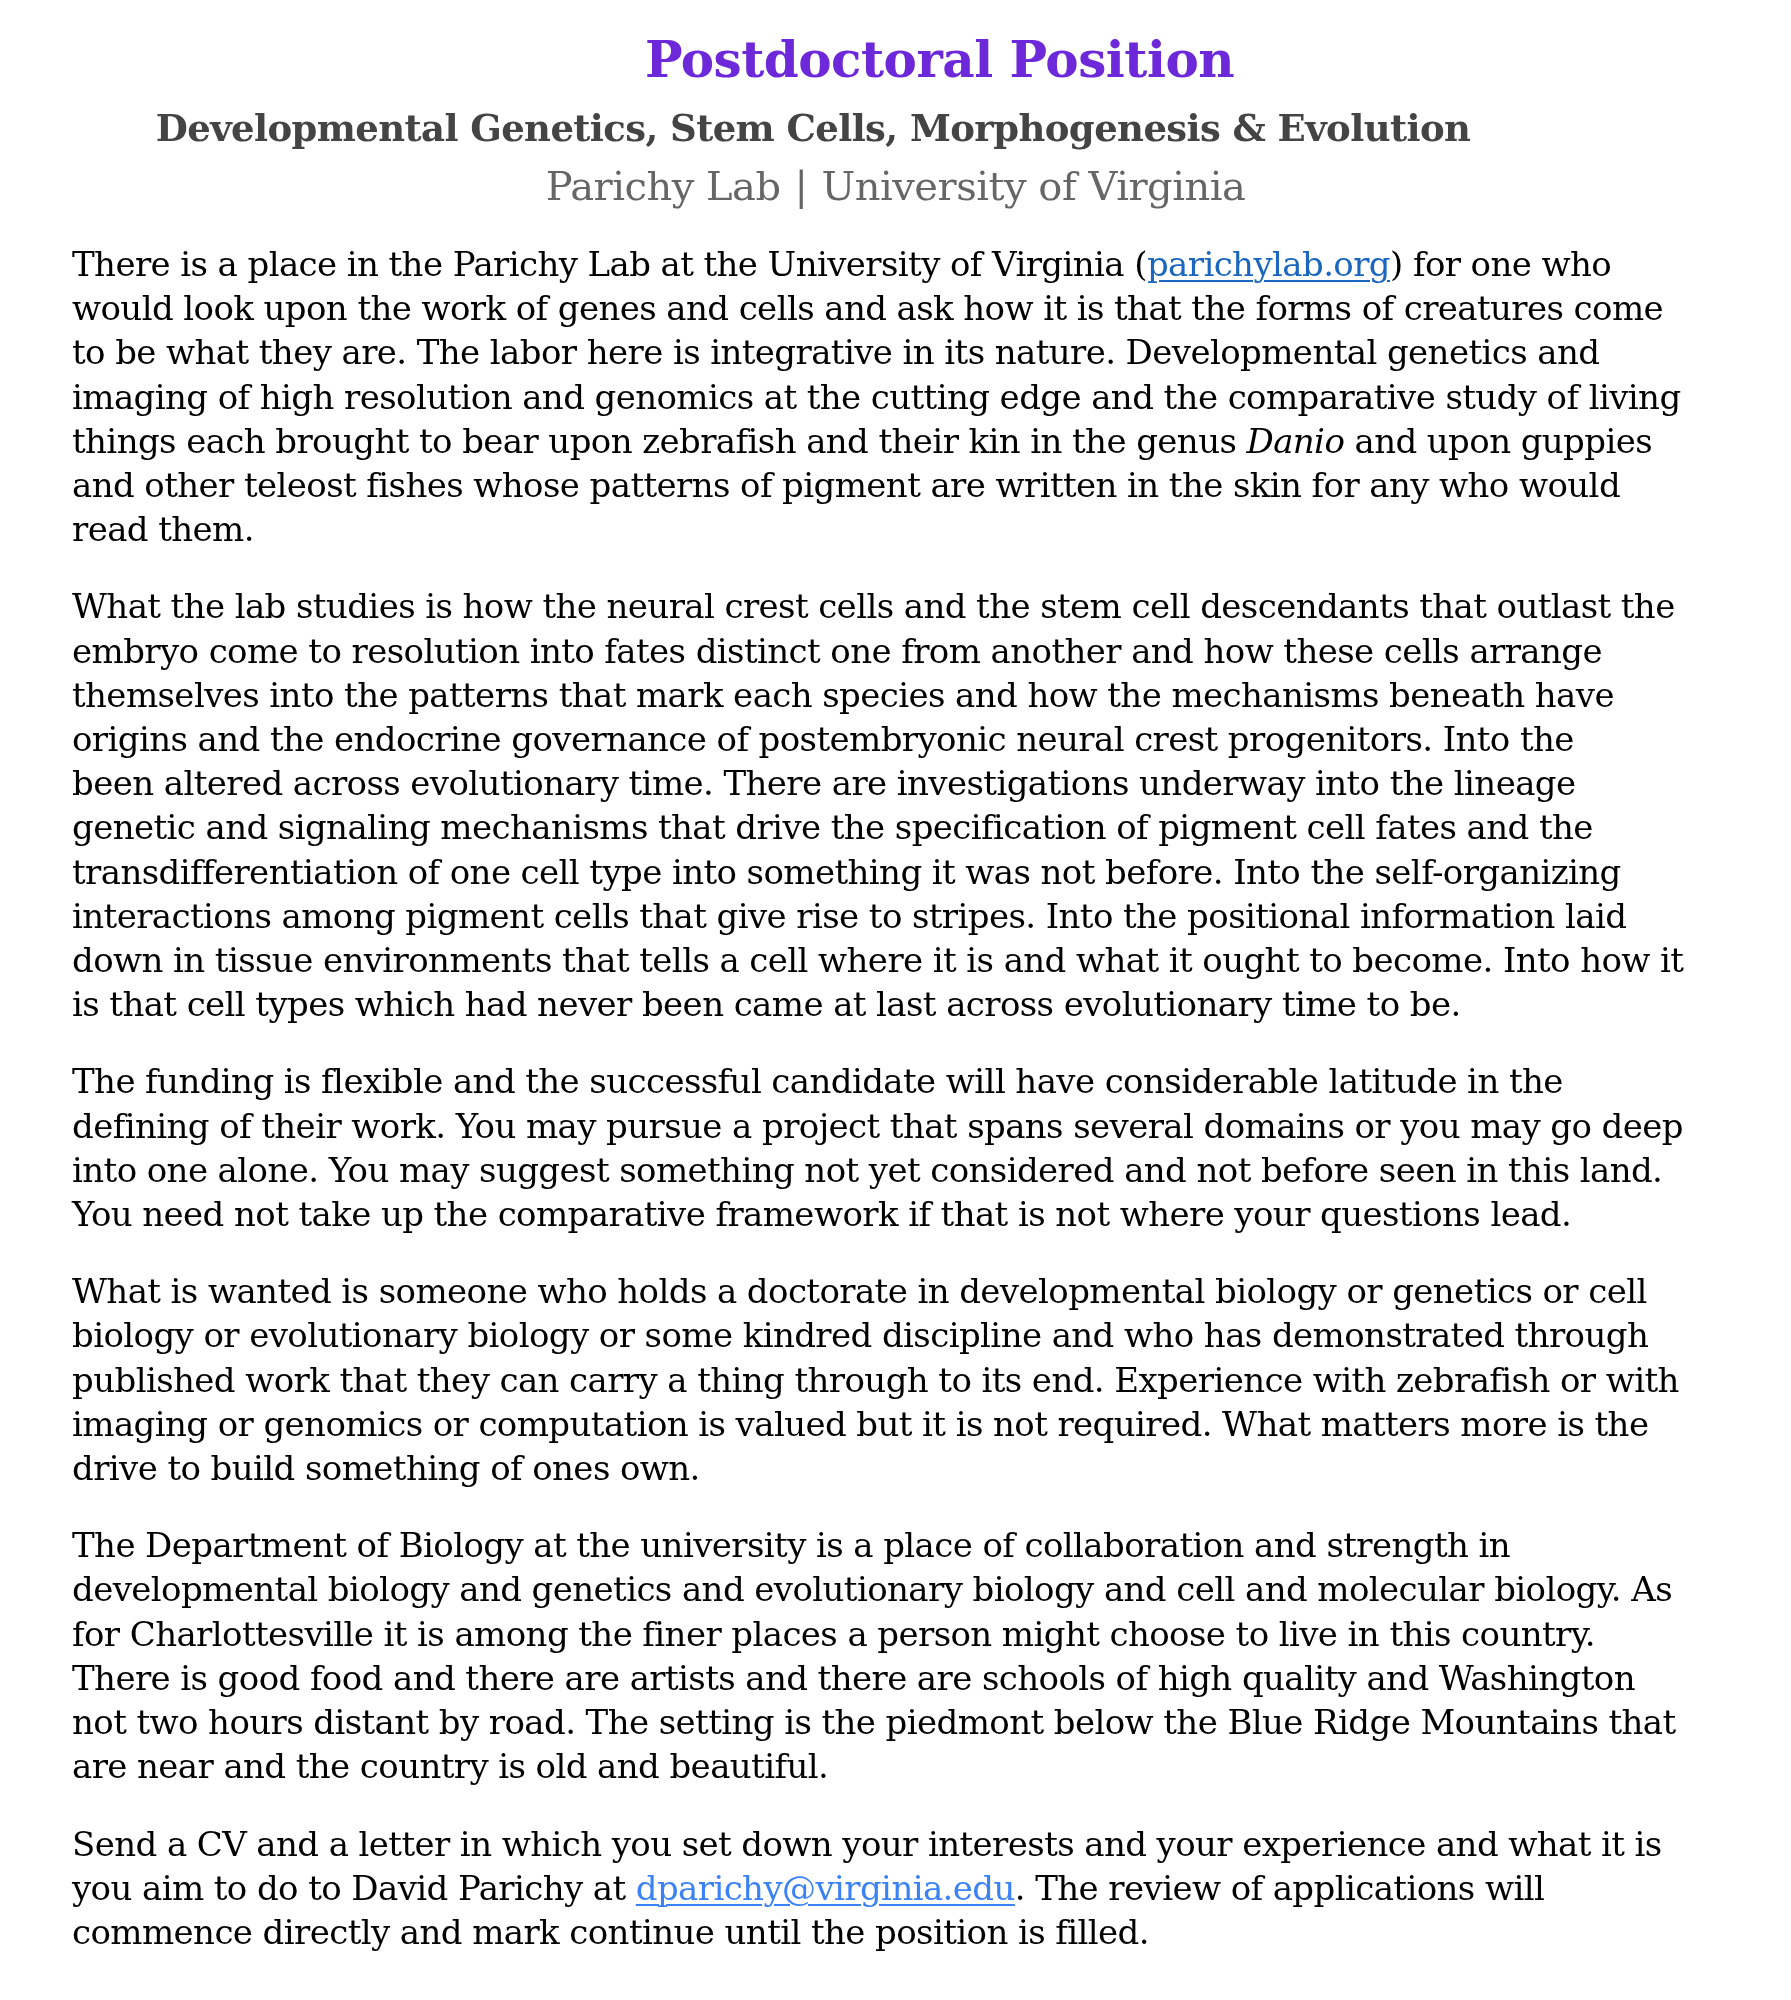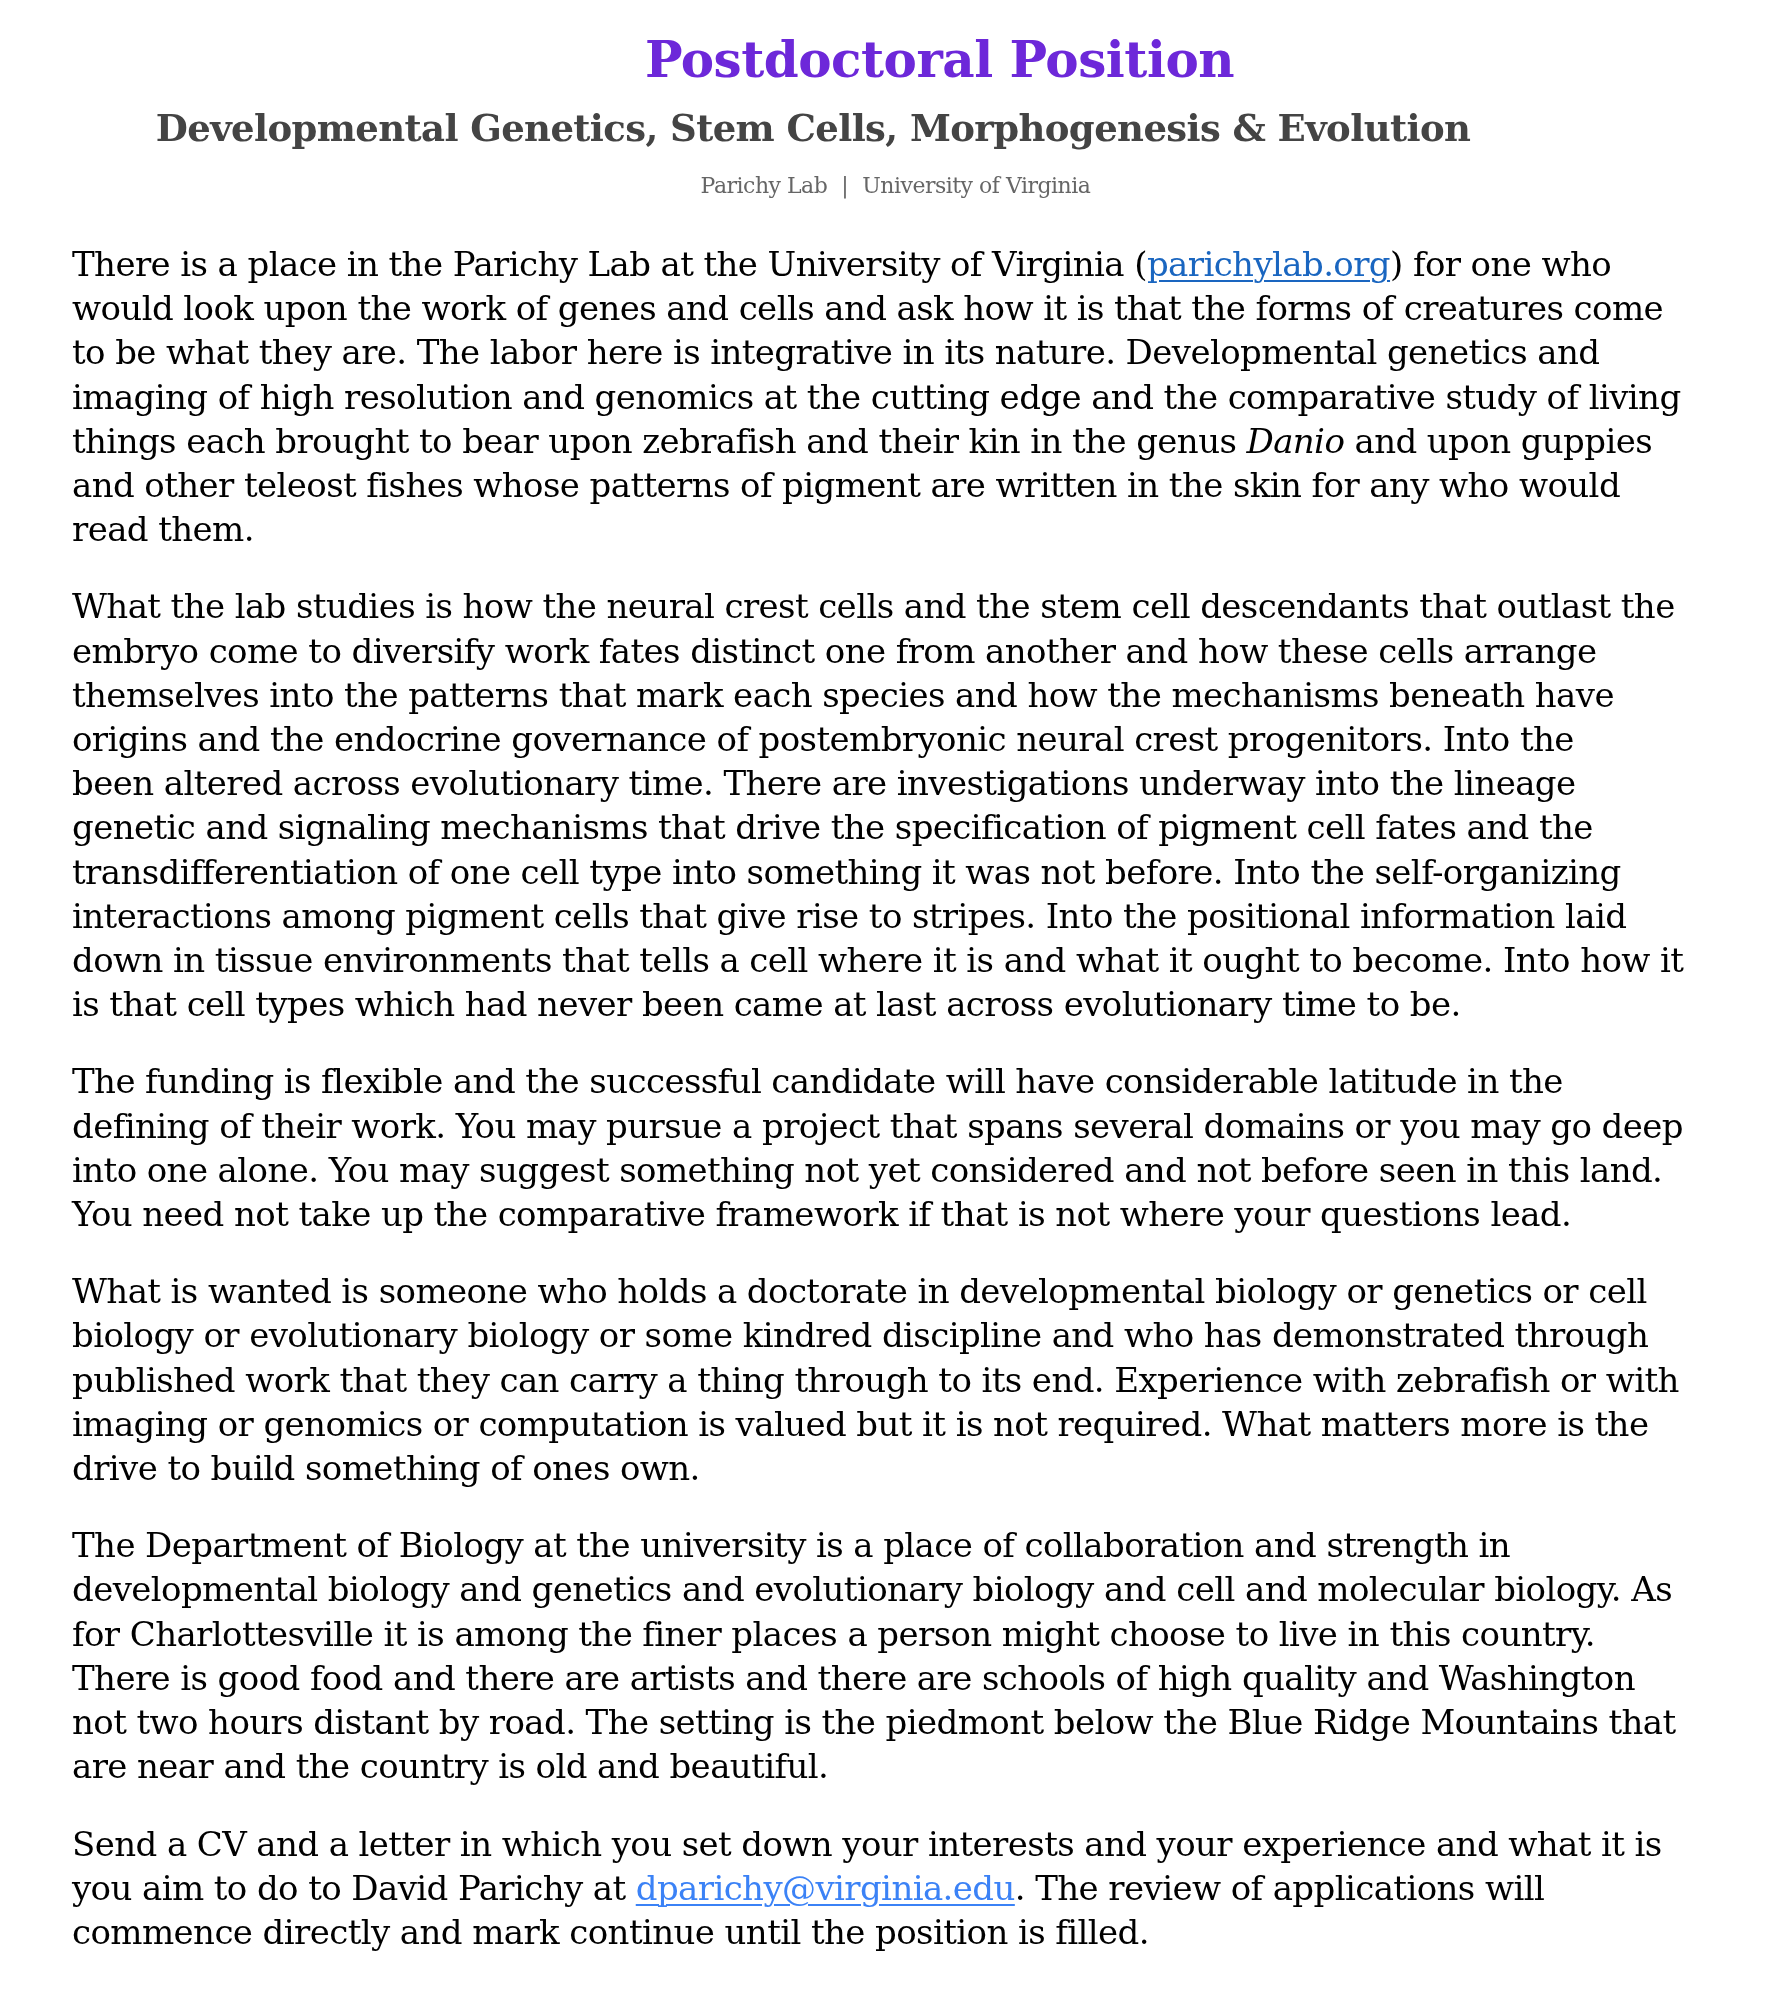--- a/index.html
+++ b/index.html
@@ -45,21 +45,21 @@
       color: #444444;
       line-height: 52px;
       letter-spacing: -0.6px;
     }
     .affiliation {
       position: absolute;
       left: 0;
       width: 1791px;
       top: 162px;
       margin: 0;
-      font-size: 22px;
+      font-size: 40px;
       font-weight: normal;
       color: #666666;
       line-height: 48px;
       letter-spacing: -0.5px;
     }
     .affiliation .sep {
       display: inline-block;
       margin: 0 14px;
     }
     .body {
@@ -105,21 +105,21 @@
     <span class="line">would look upon the work of genes and cells and ask how it is that the forms of creatures come</span>
     <span class="line">to be what they are. The labor here is integrative in its nature. Developmental genetics and</span>
     <span class="line">imaging of high resolution and genomics at the cutting edge and the comparative study of living</span>
     <span class="line"><span>things each brought to bear upon zebrafish and their kin in the genus </span><em class="genus">Danio</em><span> and upon guppies</span></span>
     <span class="line">and other teleost fishes whose patterns of pigment are written in the skin for any who would</span>
     <span class="line">read them.</span>
   </p>
 
   <p class="para">
     <span class="line">What the lab studies is how the neural crest cells and the stem cell descendants that outlast the</span>
-    <span class="line">embryo come to diversify work fates distinct one from another and how these cells arrange</span>
+    <span class="line">embryo come to resolution into fates distinct one from another and how these cells arrange</span>
     <span class="line">themselves into the patterns that mark each species and how the mechanisms beneath have</span>
     <span class="line">origins and the endocrine governance of postembryonic neural crest progenitors. Into the</span>
     <span class="line">been altered across evolutionary time. There are investigations underway into the lineage</span>
     <span class="line">genetic and signaling mechanisms that drive the specification of pigment cell fates and the</span>
     <span class="line">transdifferentiation of one cell type into something it was not before. Into the self-organizing</span>
     <span class="line">interactions among pigment cells that give rise to stripes. Into the positional information laid</span>
     <span class="line">down in tissue environments that tells a cell where it is and what it ought to become. Into how it</span>
     <span class="line">is that cell types which had never been came at last across evolutionary time to be.</span>
   </p>
 

